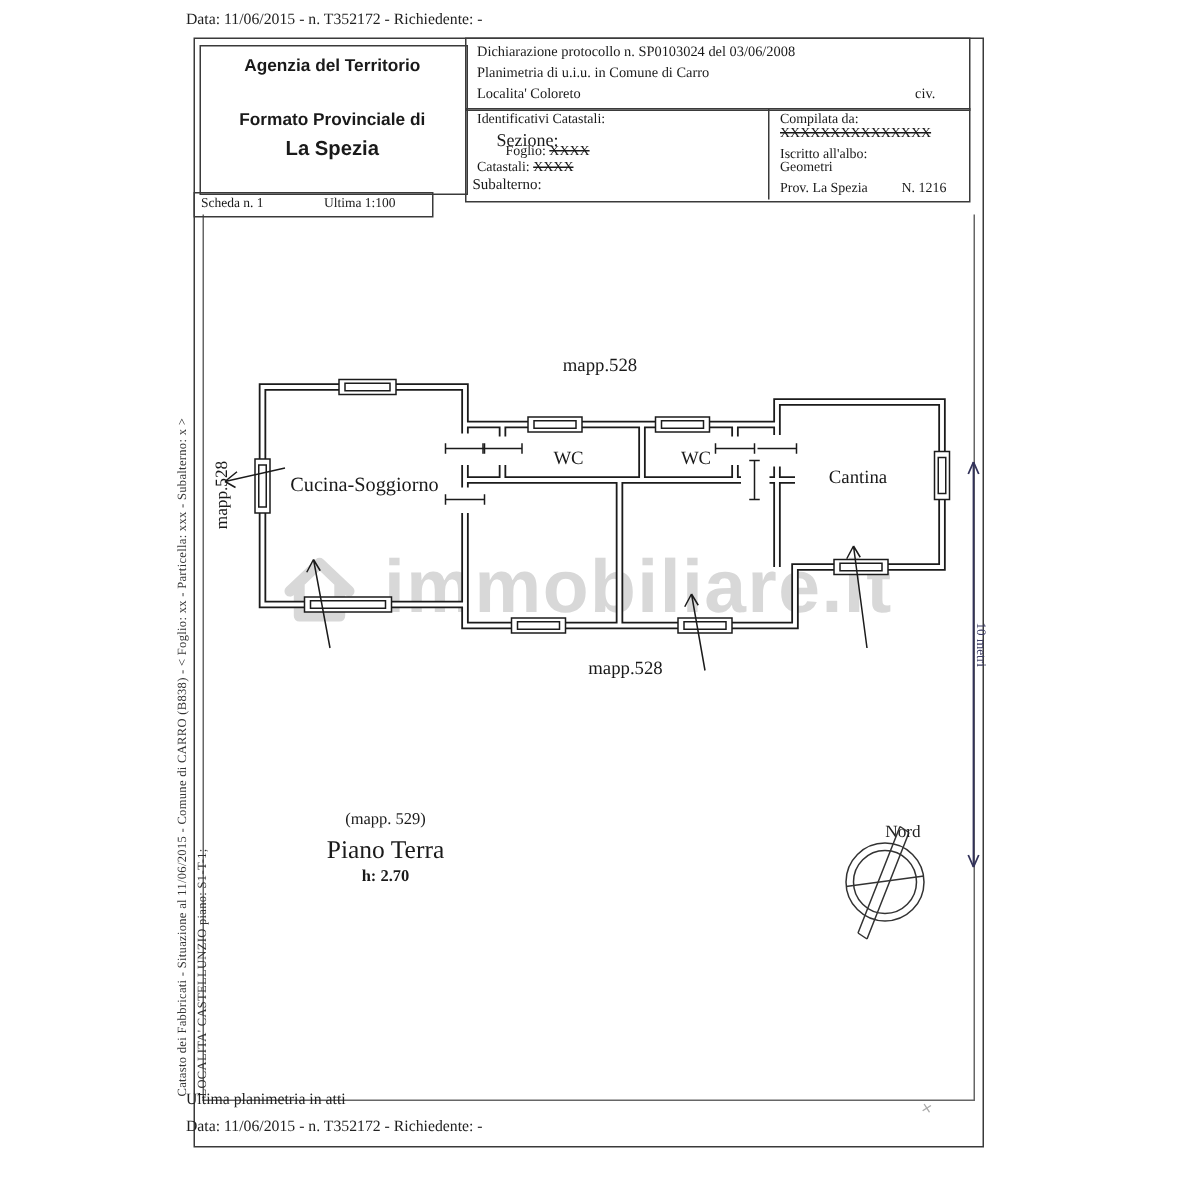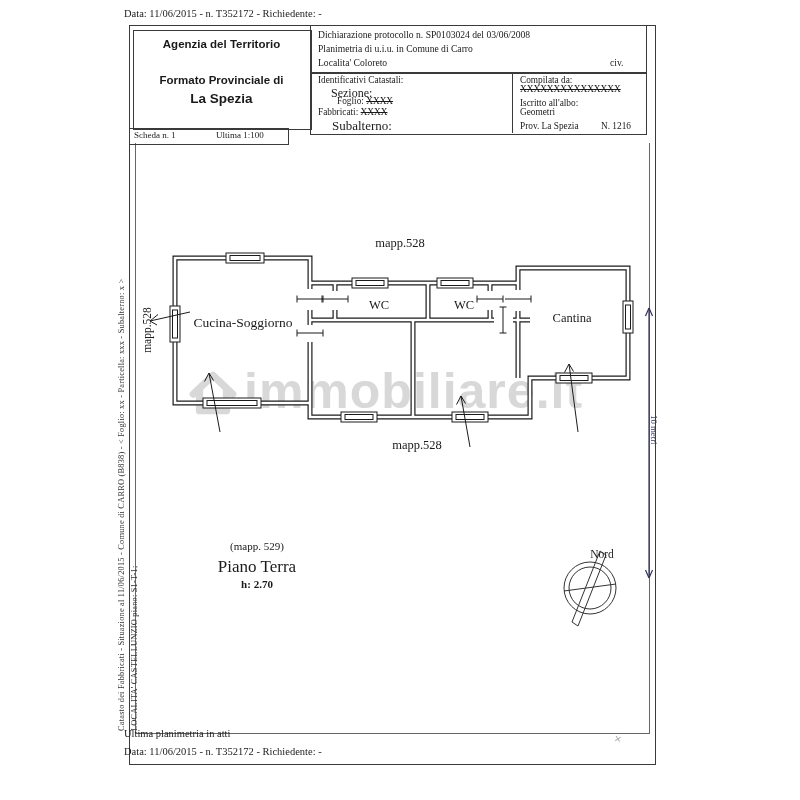--- a/index.html
+++ b/index.html
@@ -9,21 +9,21 @@
   .serif{font-family:"Liberation Serif",serif;}
   .mono{font-family:Liberation Serif, serif;}
   .sans{font-family:"Liberation Sans",sans-serif;}
   .frame{border:1px solid #3a3a3a;}
   .box{border:1px solid #3a3a3a;background:transparent;}
   .redacted{text-decoration:line-through;}
   .rot-ccw{transform:rotate(-90deg);transform-origin:left top;white-space:nowrap;}
   .rot-cw{transform:rotate(90deg);transform-origin:left top;white-space:nowrap;}
   .small-note{font-size:8.4px;color:#333;letter-spacing:0.2px;}
   .watermark{font-family:"Liberation Sans",sans-serif;font-weight:bold;color:#d8d8d8;
-             font-size:50px;letter-spacing:1px;white-space:nowrap;display:flex;align-items:center;gap:4px;}
+             font-size:50px;letter-spacing:1px;white-space:nowrap;display:flex;align-items:center;gap:16px;}
   svg{display:block;}
 </style>
 </head>
 <body>
 
 <div id="page">
 
   <div class="abs serif" style="left:124px;top:8px;font-size:10.5px;color:#222;">Data: 11/06/2015 - n. T352172 - Richiedente: -</div>
 
   <div class="abs frame" style="left:129px;top:25px;width:525px;height:738px;"></div>
@@ -47,24 +47,24 @@
 
   <div class="abs box" style="left:310px;top:72px;width:335px;height:61px;"></div>
   <div class="abs" style="left:512px;top:72px;height:61px;border-left:1px solid #3a3a3a;"></div>
   <div class="abs mono" style="left:318px;top:75px;font-size:9.3px;">Identificativi Catastali:</div>
   <div class="abs mono" style="left:331px;top:86px;font-size:12px;">Sezione:</div>
   <div class="abs mono" style="left:337px;top:96px;font-size:9.3px;">
     <span>Foglio:</span>
     <span class="redacted">XXXX</span>
   </div>
   <div class="abs mono" style="left:318px;top:107px;font-size:9.3px;">
-    <span>Fabbricati:</span>
+    <span>Catastali:</span>
     <span class="redacted">XXXX</span>
   </div>
-  <div class="abs mono" style="left:332px;top:118px;font-size:13px;">Subalterno:</div>
+  <div class="abs mono" style="left:315px;top:118px;font-size:10px;">Subalterno:</div>
 
   <div class="abs mono" style="left:520px;top:75px;font-size:9.3px;">Compilata da:</div>
   <div class="abs mono redacted" style="left:520px;top:84px;font-size:9.3px;">XXXXXXXXXXXXXXX</div>
   <div class="abs mono" style="left:520px;top:98px;font-size:9.3px;">Iscritto all'albo:</div>
   <div class="abs mono" style="left:520px;top:107px;font-size:9.3px;">Geometri</div>
   <div class="abs mono" style="left:520px;top:121px;font-size:9.3px;">Prov. La Spezia</div>
   <div class="abs mono" style="left:601px;top:121px;font-size:9.3px;">N. 1216</div>
 
   <div class="abs small-note serif rot-ccw" style="left:117px;top:731px;">Catasto dei Fabbricati - Situazione al 11/06/2015 - Comune di CARRO (B838) - &lt; Foglio: xx - Particella: xxx - Subalterno: x &gt;</div>
   <div class="abs small-note serif rot-ccw" style="left:130px;top:731px;">LOCALITA' CASTELLUNZIO piano: S1-T-1;</div>

